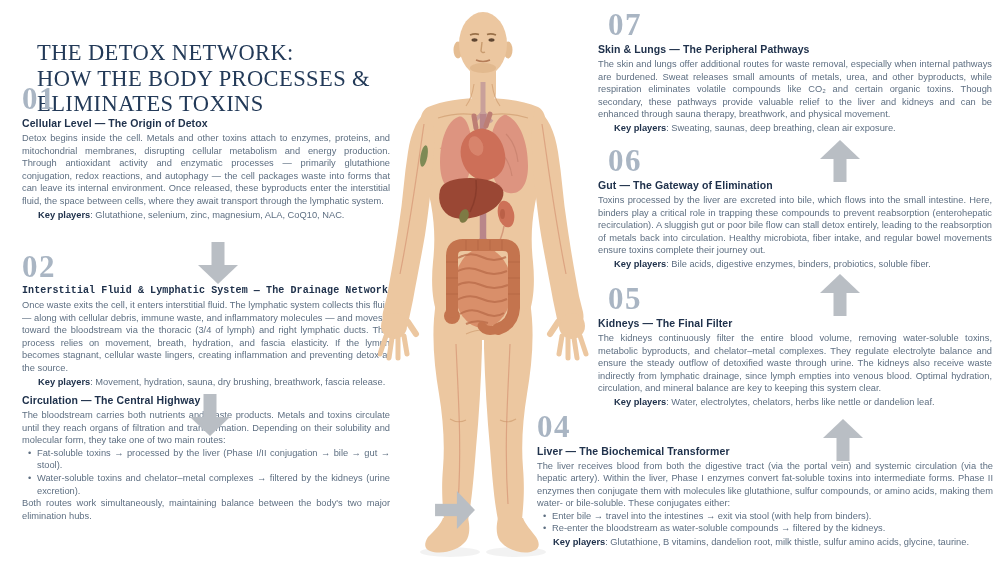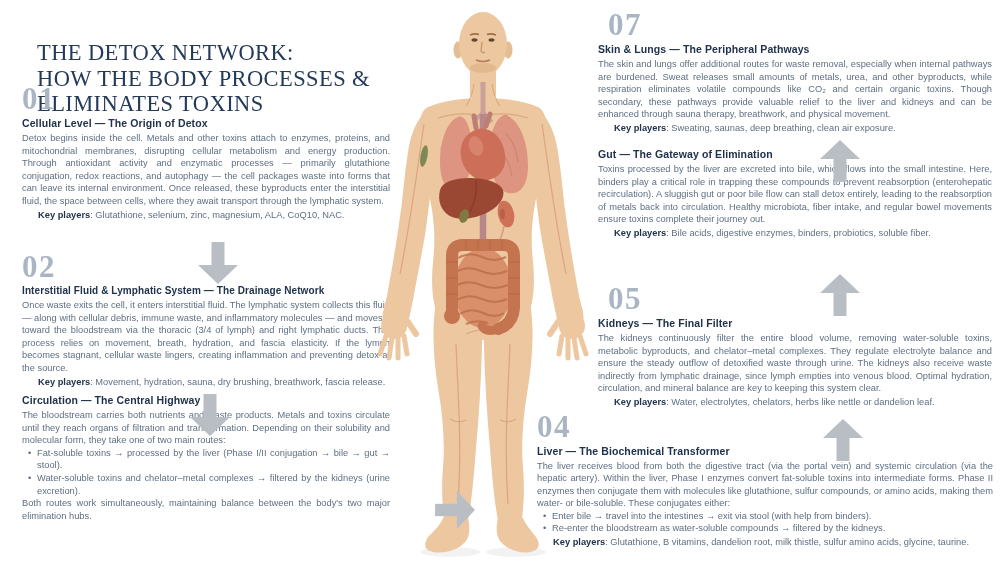--- a/index.html
+++ b/index.html
@@ -23,21 +23,21 @@
   .num{
     font-family:"Liberation Serif",serif;font-weight:700;
     font-size:31px;line-height:26px;letter-spacing:1.5px;
     color:var(--num);margin:0 0 5px 0;
   }
   .sec.right .num{margin-left:10px;}
   .head{
     font-size:10.5px;font-weight:700;color:var(--navy);
     margin:0 0 3px 0;letter-spacing:.1px;
   }
-  .head.tight{font-size:10px;}
+  .head.tight{font-size:10px;font-family:Liberation Mono, monospace;}
   .bodytxt{
     font-size:9.3px;line-height:12.6px;color:var(--body);
     text-align:justify;margin:0;
   }
   .key{font-size:9.3px;line-height:12.6px;color:var(--body);margin:1px 0 0 16px;}
   .key b{color:var(--navy);font-weight:700;}
   ul.bullets{margin:0;padding:0 0 0 15px;list-style:none;}
   ul.bullets li{
     position:relative;font-size:9.3px;line-height:12.6px;
     color:var(--body);text-align:justify;
@@ -85,20 +85,21 @@
   </section>
 
   <section class="sec right" style="left:598px;top:12px;width:394px;">
     <div class="num">07</div>
     <h2 class="head">Skin &amp; Lungs — The Peripheral Pathways</h2>
     <p class="bodytxt">The skin and lungs offer additional routes for waste removal, especially when internal pathways are burdened. Sweat releases small amounts of metals, urea, and other byproducts, while respiration eliminates volatile compounds like CO₂ and certain organic toxins. Though secondary, these pathways provide valuable relief to the liver and kidneys and can be enhanced through sauna therapy, breathwork, and physical movement.</p>
     <p class="key"><b>Key players</b><span>: Sweating, saunas, deep breathing, clean air exposure.</span></p>
   </section>
 
   <section class="sec right" style="left:598px;top:148px;width:394px;">
+    <div class="num">06</div>
     <h2 class="head">Gut — The Gateway of Elimination</h2>
     <p class="bodytxt">Toxins processed by the liver are excreted into bile, which flows into the small intestine. Here, binders play a critical role in trapping these compounds to prevent reabsorption (enterohepatic recirculation). A sluggish gut or poor bile flow can stall detox entirely, leading to the reabsorption of metals back into circulation. Healthy microbiota, fiber intake, and regular bowel movements ensure toxins complete their journey out.</p>
     <p class="key"><b>Key players</b><span>: Bile acids, digestive enzymes, binders, probiotics, soluble fiber.</span></p>
   </section>
 
   <section class="sec right" style="left:598px;top:286px;width:394px;">
     <div class="num">05</div>
     <h2 class="head">Kidneys — The Final Filter</h2>
     <p class="bodytxt">The kidneys continuously filter the entire blood volume, removing water-soluble toxins, metabolic byproducts, and chelator–metal complexes. They regulate electrolyte balance and ensure the steady outflow of detoxified waste through urine. The kidneys also receive waste indirectly from lymphatic drainage, since lymph empties into venous blood. Optimal hydration, circulation, and mineral balance are key to keeping this system clear.</p>
     <p class="key"><b>Key players</b><span>: Water, electrolytes, chelators, herbs like nettle or dandelion leaf.</span></p>

